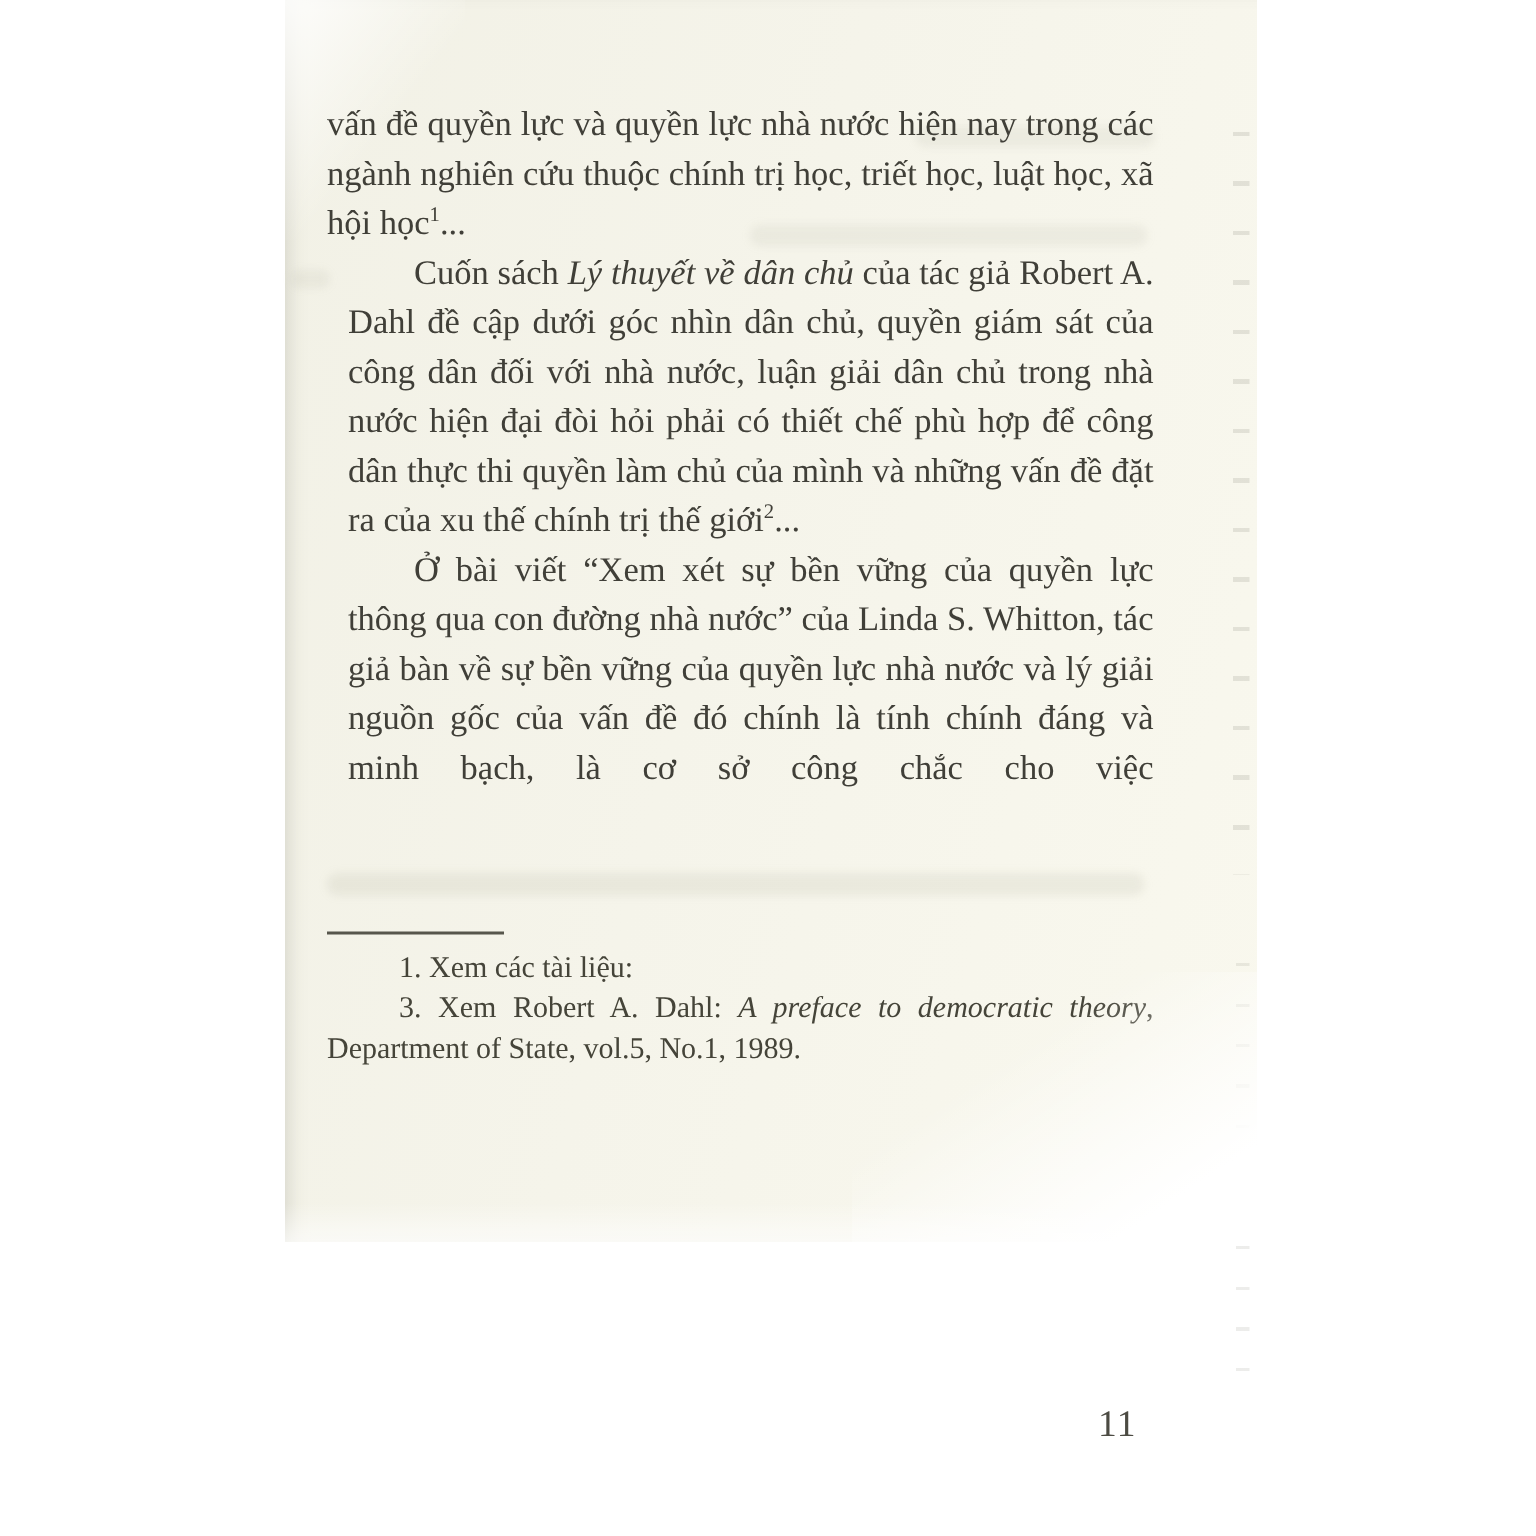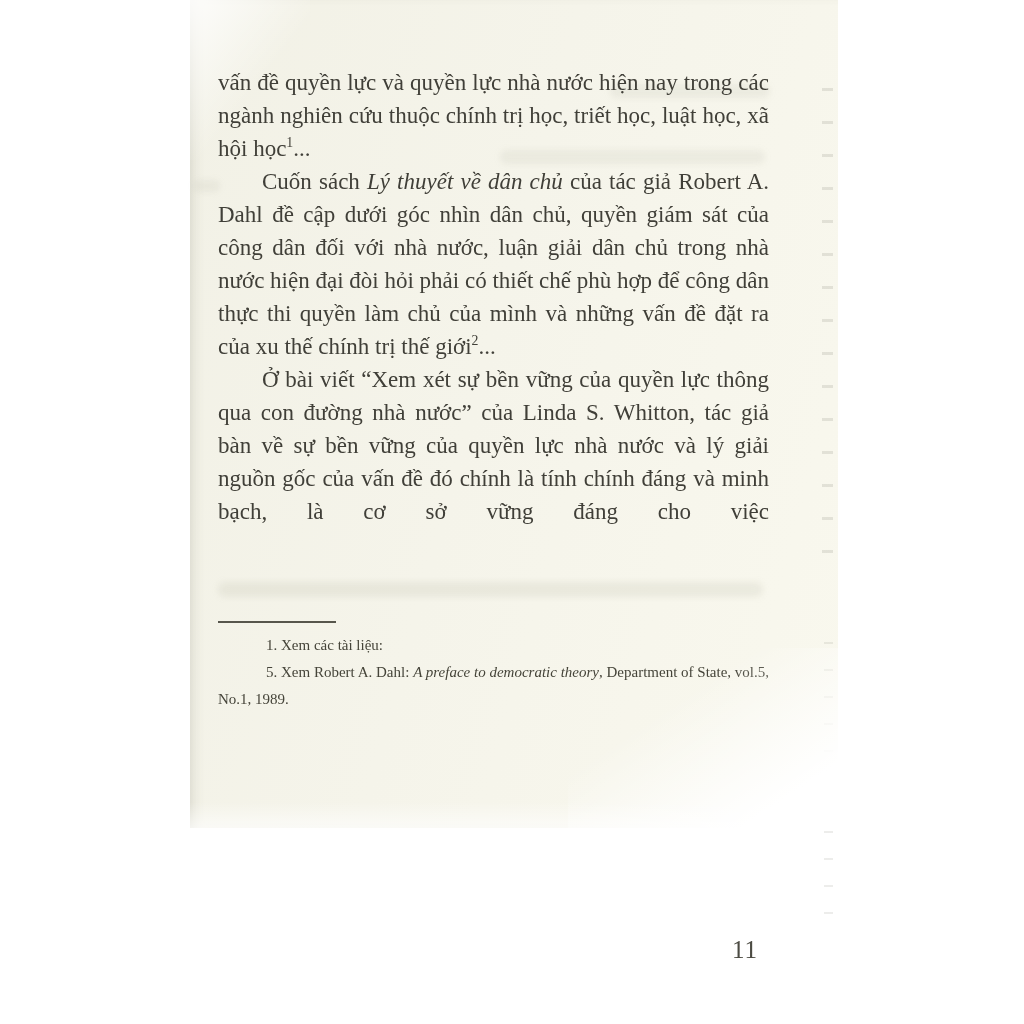--- a/index.html
+++ b/index.html
@@ -39,31 +39,31 @@
     background: linear-gradient(to bottom, rgba(255,255,255,0), rgba(255,255,255,0.65));
     pointer-events: none;
   }
   .body-text {
     position: absolute; left: 28px; top: 66px; width: 551px;
     font-size: 23px; line-height: 33px;
     color: var(--text-color);
     text-align: justify;
   }
   .body-text p, .footnotes p { margin: 0; }
-  .body-text .indent { text-indent: 44px; }
+  .body-text .indent { text-indent: 44px; margin-left: 14px; }
   .body-text .fill-last { text-align-last: justify; }
   sup { font-size: 0.60em; vertical-align: super; line-height: 0; }
   .footnote-divider {
     position: absolute; left: 28px; top: 621px;
     width: 118px; height: 2px;
     background: var(--divider-color);
   }
   .footnotes {
     position: absolute; left: 28px; top: 632px; width: 551px;
-    font-size: 15px; line-height: 27px;
+    font-size: 20px; line-height: 27px;
     color: var(--footnote-color);
     text-align: justify;
   }
   .footnotes .indent { text-indent: 48px; }
   .page-number {
     position: absolute; left: 542px; top: 936px;
     font-size: 25px; letter-spacing: 1px;
     color: var(--page-number-color);
   }
   .ghost {
@@ -97,27 +97,27 @@
   <div class="ghost g1"></div>
   <div class="ghost g2"></div>
   <div class="ghost g3"></div>
   <div class="ghost g4"></div>
   <div class="edge-marks-body"></div>
   <div class="edge-marks-foot"></div>
 
   <div class="body-text">
       <p class=""><span>vấn đề quyền lực và quyền lực nhà nước hiện nay trong các ngành nghiên cứu thuộc chính trị học, triết học, luật học, xã hội học</span><sup>1</sup><span>...</span></p>
       <p class="indent"><span>Cuốn sách </span><i>Lý thuyết về dân chủ</i><span> của tác giả Robert A. Dahl đề cập dưới góc nhìn dân chủ, quyền giám sát của công dân đối với nhà nước, luận giải dân chủ trong nhà nước hiện đại đòi hỏi phải có thiết chế phù hợp để công dân thực thi quyền làm chủ của mình và những vấn đề đặt ra của xu thế chính trị thế giới</span><sup>2</sup><span>...</span></p>
-      <p class="indent fill-last"><span>Ở bài viết “Xem xét sự bền vững của quyền lực thông qua con đường nhà nước” của Linda S. Whitton, tác giả bàn về sự bền vững của quyền lực nhà nước và lý giải nguồn gốc của vấn đề đó chính là tính chính đáng và minh bạch, là cơ sở vững đáng cho việc</span></p>
+      <p class="indent fill-last"><span>Ở bài viết “Xem xét sự bền vững của quyền lực thông qua con đường nhà nước” của Linda S. Whitton, tác giả bàn về sự bền vững của quyền lực nhà nước và lý giải nguồn gốc của vấn đề đó chính là tính chính đáng và minh bạch, là cơ sở công chắc cho việc</span></p>
     </div>
 
   <div class="footnote-divider"></div>
 
   <div class="footnotes">
       <p class="indent"><span>1. Xem các tài liệu:</span></p>
-      <p class="indent"><span>5. Xem Robert A. Dahl: </span><i>A preface to democratic theory</i><span>, Department of State, vol.5, No.1, 1989.</span></p>
+      <p class="indent"><span>3. Xem Robert A. Dahl: </span><i>A preface to democratic theory</i><span>, Department of State, vol.5, No.1, 1989.</span></p>
     </div>
 
   <div class="page-number">11</div>
 
   <div class="corner-fade"></div>
   <div class="bottom-fade"></div>
 </div>
 
 </body></html>

